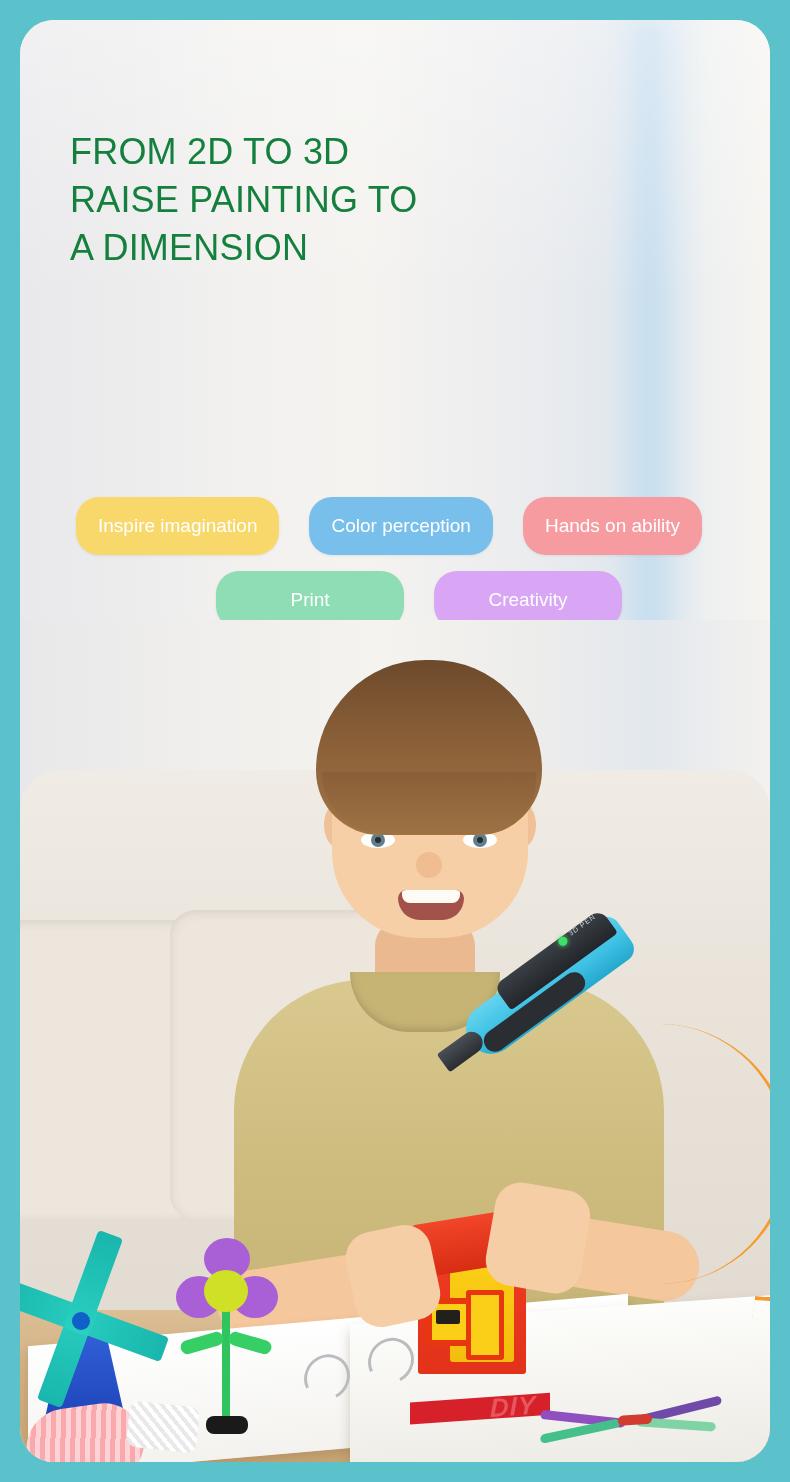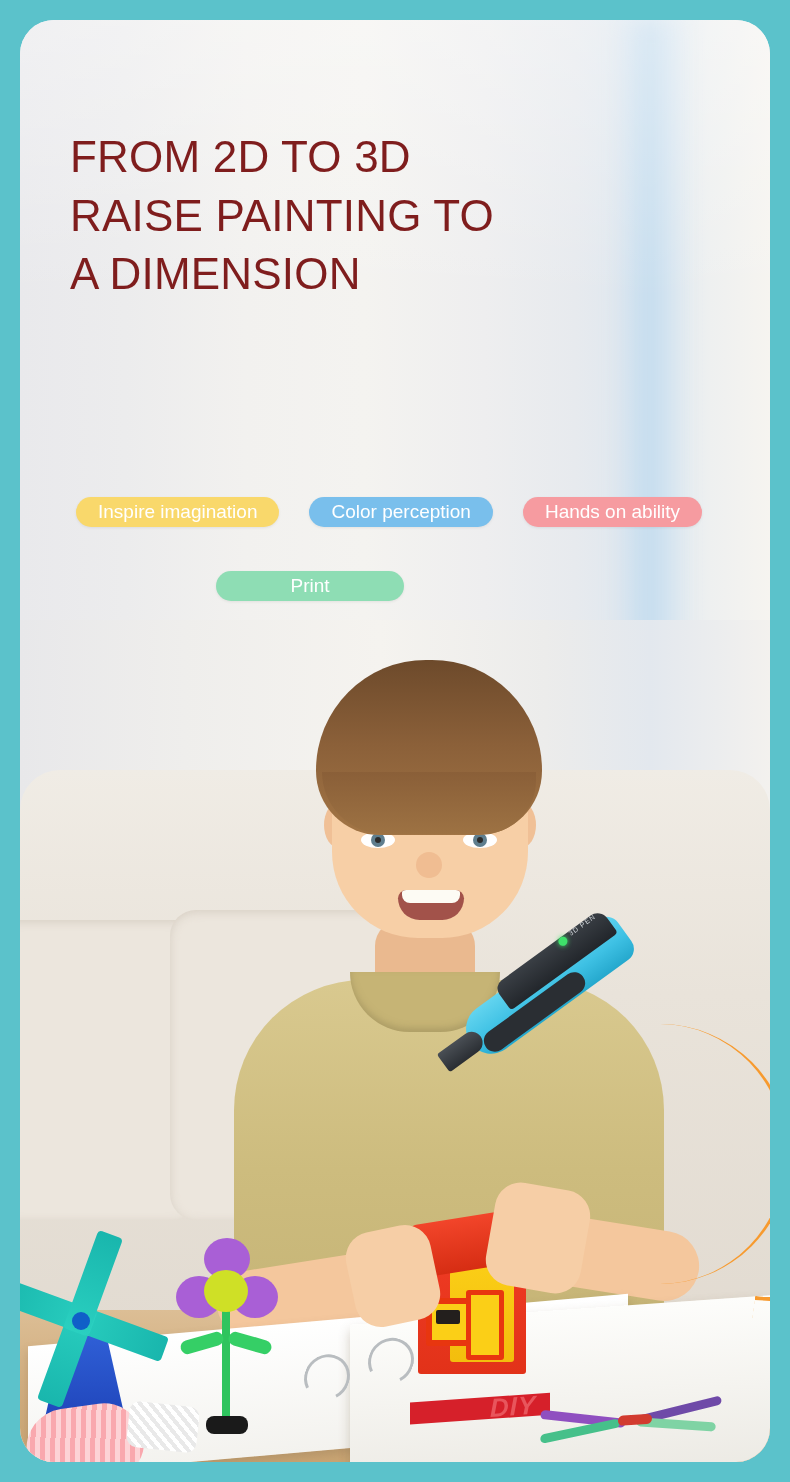--- a/index.html
+++ b/index.html
@@ -32,37 +32,37 @@
   }
   .bg-wallband{
     position:absolute;left:596px;top:0;width:70px;height:700px;
     background:linear-gradient(90deg,rgba(198,222,240,0) 0%,rgba(191,218,238,.85) 45%,rgba(222,236,246,.2) 100%);
     filter:blur(10px);
   }
 
   
   .headline{
     position:absolute;left:50px;top:108px;width:620px;
-    color:#7f1d1d;
-    font-size:44px;line-height:1.33;
+    color:#15803d;
+    font-size:36px;line-height:1.33;
     font-weight:400;letter-spacing:.2px;
     white-space:pre-line;
   }
   .body-copy{
     position:absolute;left:52px;top:332px;width:600px;
     color:#4F5457;font-size:14.6px;line-height:2.0;
     white-space:pre-line;
   }
 
   
   .pill-row{position:absolute;display:flex;gap:30px;}
   .pill-row.r1{left:56px;top:477px;}
   .pill-row.r2{left:196px;top:551px;}
   .pill{
-    height:30px;border-radius:23px;
+    height:58px;border-radius:23px;
     display:flex;align-items:center;justify-content:center;
     color:#FFFFFF;font-size:19px;
     padding:0 22px;
     box-shadow:0 1px 3px rgba(0,0,0,.07);
     white-space:nowrap;
   }
   .pill.p0{background:#F9D86B;}
   .pill.p1{background:#F69BA0;}
   .pill.p2{background:#79BFEC;}
   .pill.p3{background:#8EDDB4;width:188px;padding:0;}
@@ -370,20 +370,21 @@
 RAISE PAINTING TO
 A DIMENSION</div>
 
     <div class="pill-row r1">
       <div class="pill p0">Inspire imagination</div>
       <div class="pill p2">Color perception</div>
       <div class="pill p1">Hands on ability</div>
     </div>
     <div class="pill-row r2">
       <div class="pill p3">Print</div>
+      <div class="pill p4">Creativity</div>
     </div>
 
     <div class="photo">
       <div class="ph-wall"></div>
       <div class="ph-sofa"></div>
       <div class="ph-cushion c1"></div>
       <div class="ph-cushion c2"></div>
       <div class="ph-table"></div>
 
       <div class="boy-shirt"></div>

